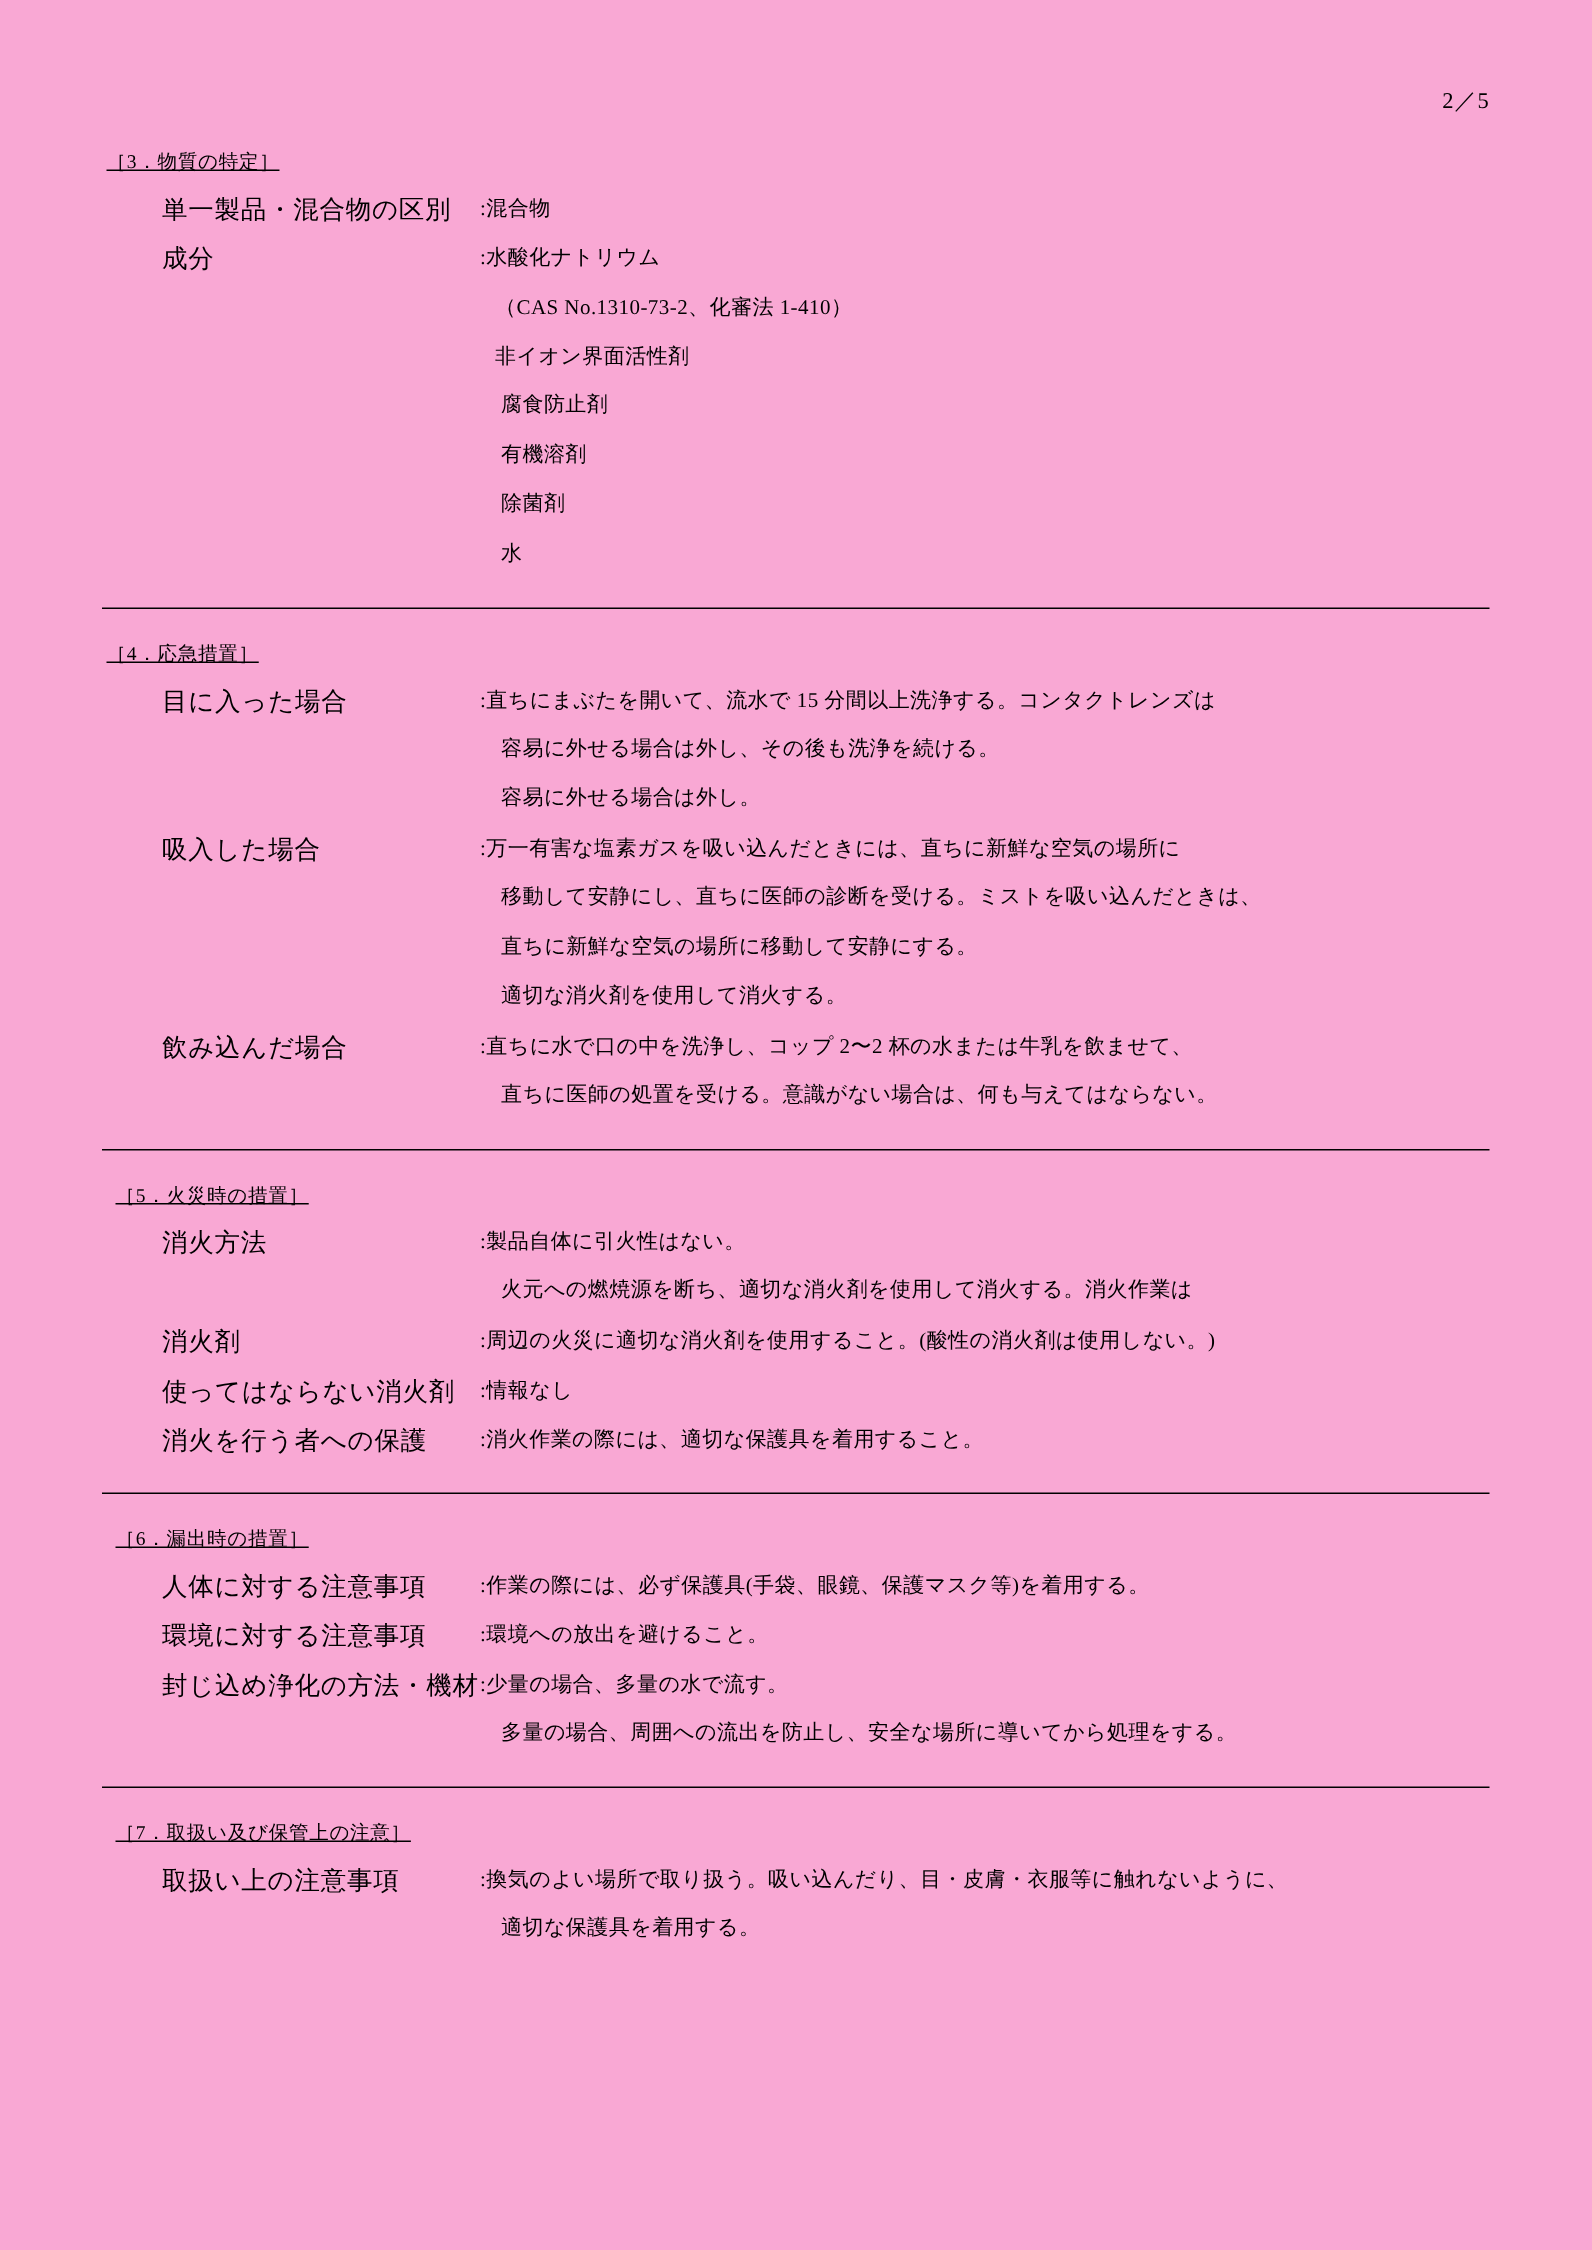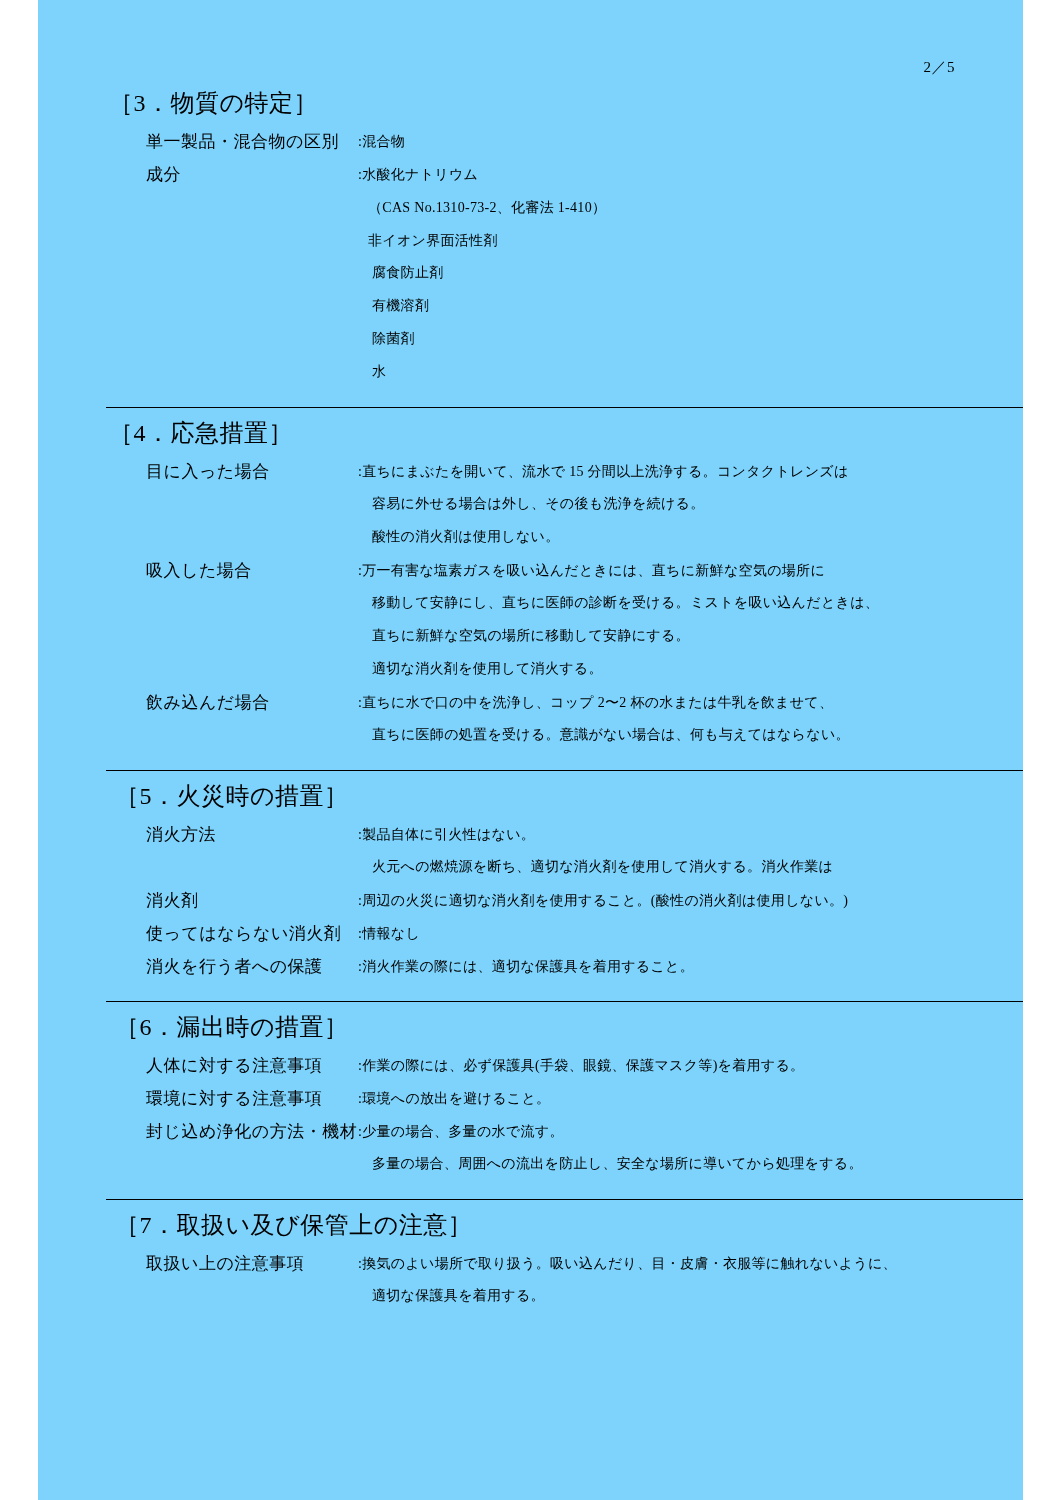--- a/index.html
+++ b/index.html
@@ -6,24 +6,24 @@
     margin: 0;
     padding: 0;
     background: #ffffff;
   }
   body {
     font-family: "Liberation Serif", "DejaVu Serif", serif;
     color: #000000;
   }
   .page {
     position: relative;
-    width: 985px;
+    width: 1061px;
     height: 1500px;
     margin: 0 auto;
-    background: #7dd3fc;
+    background: #f9a8d4;
     box-sizing: border-box;
     padding: 16px;
     overflow: hidden;
   }
   .page-number {
     position: absolute;
     top: 58px;
     right: 68px;
     font-size: 15px;
     letter-spacing: 0.5px;
@@ -38,23 +38,24 @@
     margin-bottom: 0;
   }
   .rule {
     border-top: 1px solid #000;
     margin: 0;
     height: 0;
     line-height: 0;
     font-size: 0;
   }
   .sec-title {
-    font-size: 24px;
-    margin: 9px 0 6px 3px;
+    font-size: 13px;
+    margin: 21px 0 6px 3px;
     letter-spacing: 0.5px;
+    text-decoration: underline;
   }
   .sec-title.indent {
     margin-left: 9px;
   }
   .row {
     display: flex;
     align-items: flex-start;
     margin-bottom: 0;
   }
   .label {
@@ -119,21 +120,21 @@
     </div>
 
     <div class="section">
       <div class="rule"></div>
       <div class="sec-title">［4．応急措置］</div>
       <div class="row">
         <div class="label">目に入った場合</div>
         <div class="value">
           <span class="line">:直ちにまぶたを開いて、流水で 15 分間以上洗浄する。コンタクトレンズは</span>
           <span class="line cont">容易に外せる場合は外し、その後も洗浄を続ける。</span>
-          <span class="line cont">酸性の消火剤は使用しない。</span>
+          <span class="line cont">容易に外せる場合は外し。</span>
         </div>
       </div>
       <div class="row">
         <div class="label">吸入した場合</div>
         <div class="value">
           <span class="line">:万一有害な塩素ガスを吸い込んだときには、直ちに新鮮な空気の場所に</span>
           <span class="line cont">移動して安静にし、直ちに医師の診断を受ける。ミストを吸い込んだときは、</span>
           <span class="line cont">直ちに新鮮な空気の場所に移動して安静にする。</span>
           <span class="line cont">適切な消火剤を使用して消火する。</span>
         </div>

